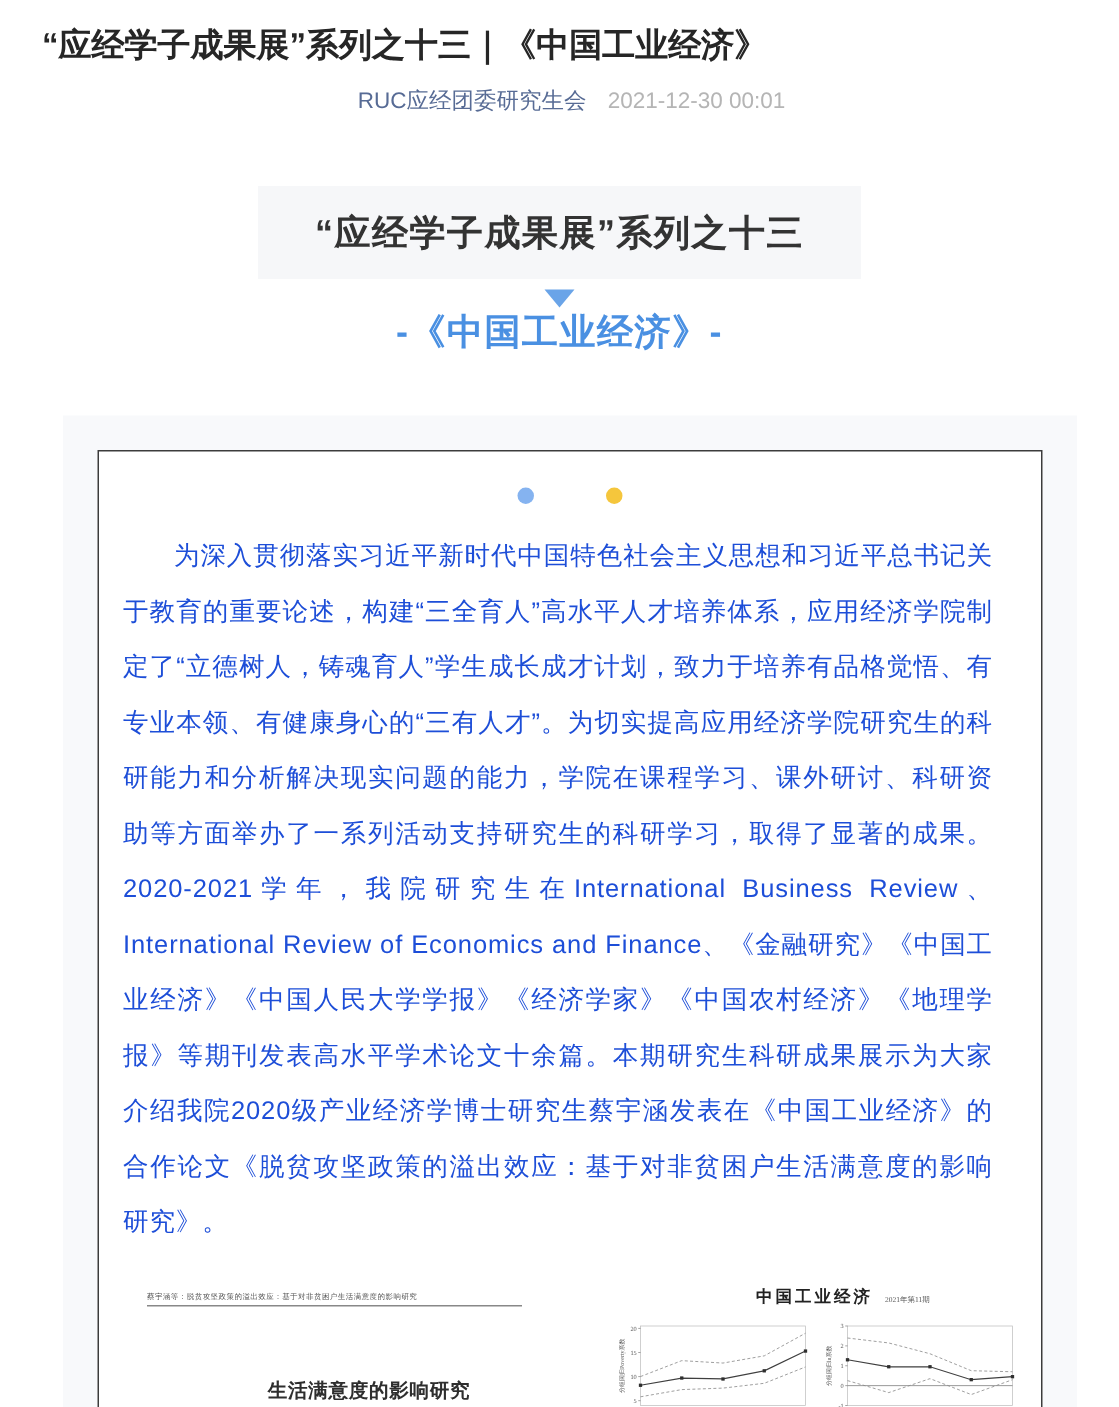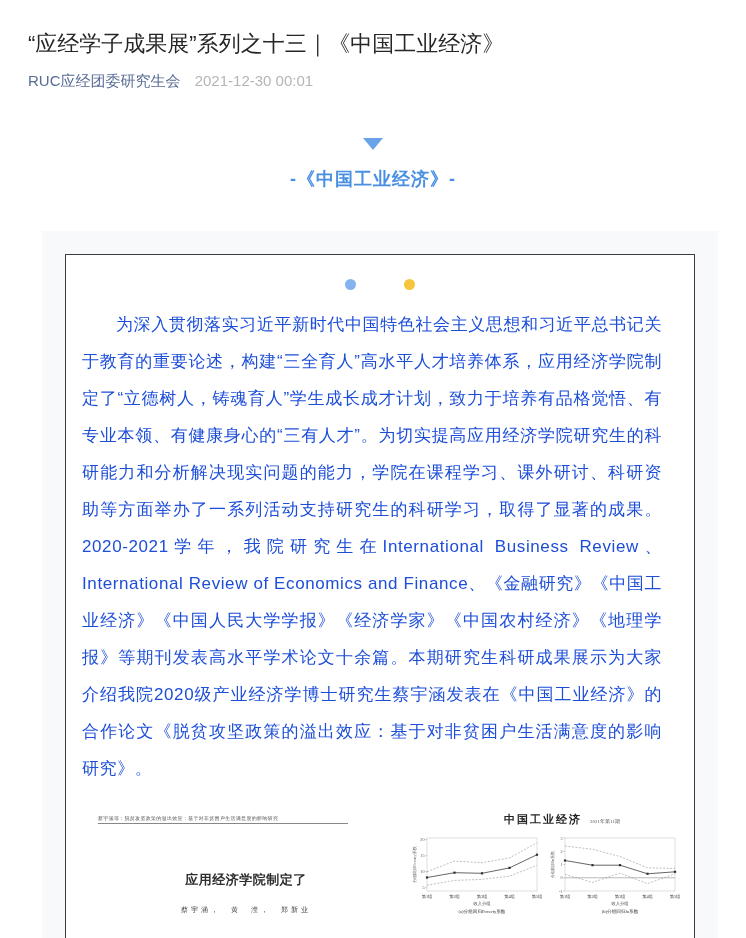--- a/index.html
+++ b/index.html
@@ -1,27 +1,27 @@
 <!DOCTYPE html>
 <html><head>
 <meta charset="utf-8">
 <style>
   * { margin:0; padding:0; box-sizing:border-box; }
   body { background:#fff; font-family:"Liberation Sans","DejaVu Sans",sans-serif; }
   .page { width:746px; height:938px; overflow:hidden; background:#fff; position:relative; }
 
-  .article-title { font-size:22px; font-weight:normal; color:#262626; margin:30px 28px 0 28px; line-height:1.3; }
-  .byline { margin:13px 28px 0 28px; font-size:15px; }
+  .article-title { font-size:22px; font-weight:bold; color:#262626; margin:16px 28px 0 28px; line-height:1.3; }
+  .byline { margin:13px 28px 0 44px; font-size:15px;text-align:center; }
   .byline .account { color:#576b95; margin-right:10px; }
   .byline .time { color:#b5b5b5; }
 
   .headline-wrap { margin-top:47px; text-align:center; }
   .headline-box { display:inline-block; background:#f6f7f9; padding:15px 38px; font-size:24px; font-weight:bold; color:#333; letter-spacing:1px; }
   .triangle { width:0; height:0; margin:7px auto 0 auto; border-left:10px solid transparent; border-right:10px solid transparent; border-top:12px solid #6aa4e8; }
-  .headline-sub { margin-top:17px; font-size:18px; font-weight:bold; color:#4a90e2; letter-spacing:1px; }
+  .headline-sub { font-size:24px; font-weight:bold; color:#4a90e2; letter-spacing:1px; }
 
   .gray-panel { margin:40px 28px 0 42px; width:676px; background:#f8f9fb; padding:23px; }
   .content-box { background:#fff; border:1.5px solid #3c3c3c; padding:20px 14px 0 14px; min-height:700px; }
 
   .dots { display:flex; justify-content:center; gap:48px; margin-top:4px; }
   .dot { width:11px; height:11px; border-radius:50%; }
   .dot-blue { background:#85b3f0; }
   .dot-yellow { background:#f5c63c; }
 
   .body-text { margin:16px 18px 0 2px; font-size:17px; line-height:37px; color:#1d4ed8; text-align:justify; text-indent:2em; letter-spacing:0.6px; }
@@ -45,40 +45,41 @@
 <div class="page">
 
   <h1 class="article-title">“应经学子成果展”系列之十三｜《中国工业经济》</h1>
 
   <div class="byline">
     <span class="account">RUC应经团委研究生会</span>
     <span class="time">2021-12-30 00:01</span>
   </div>
 
   <div class="headline-wrap">
+    <div class="headline-box">“应经学子成果展”系列之十三</div>
     <div class="triangle"></div>
     <div class="headline-sub">-《中国工业经济》-</div>
   </div>
 
   <div class="gray-panel">
     <div class="content-box">
 
       <div class="dots">
         <span class="dot dot-blue"></span>
         <span class="dot dot-yellow"></span>
       </div>
 
       <p class="body-text">为深入贯彻落实习近平新时代中国特色社会主义思想和习近平总书记关于教育的重要论述，构建“三全育人”高水平人才培养体系，应用经济学院制定了“立德树人，铸魂育人”学生成长成才计划，致力于培养有品格觉悟、有专业本领、有健康身心的“三有人才”。为切实提高应用经济学院研究生的科研能力和分析解决现实问题的能力，学院在课程学习、课外研讨、科研资助等方面举办了一系列活动支持研究生的科研学习，取得了显著的成果。2020-2021学年，我院研究生在International Business Review、International Review of Economics and Finance、《金融研究》《中国工业经济》《中国人民大学学报》《经济学家》《中国农村经济》《地理学报》等期刊发表高水平学术论文十余篇。本期研究生科研成果展示为大家介绍我院2020级产业经济学博士研究生蔡宇涵发表在《中国工业经济》的合作论文《脱贫攻坚政策的溢出效应：基于对非贫困户生活满意度的影响研究》。</p>
 
       <div class="paper">
         <div class="paper-left">
           <div class="running-head">蔡宇涵等：脱贫攻坚政策的溢出效应：基于对非贫困户生活满意度的影响研究</div>
           <div class="paper-title">
             <br>
-            <span>应用经济学院制定了</span>
+            <span>生活满意度的影响研究</span>
           </div>
           <div class="paper-authors">蔡宇涵，　黄　滢，　郑新业</div>
 
         </div>
         <div class="paper-right">
           <div class="journal-head">
             <span class="journal-name">中国工业经济</span>
             <span class="journal-issue">2021年第11期</span>
           </div>
           <div class="charts-grid">

